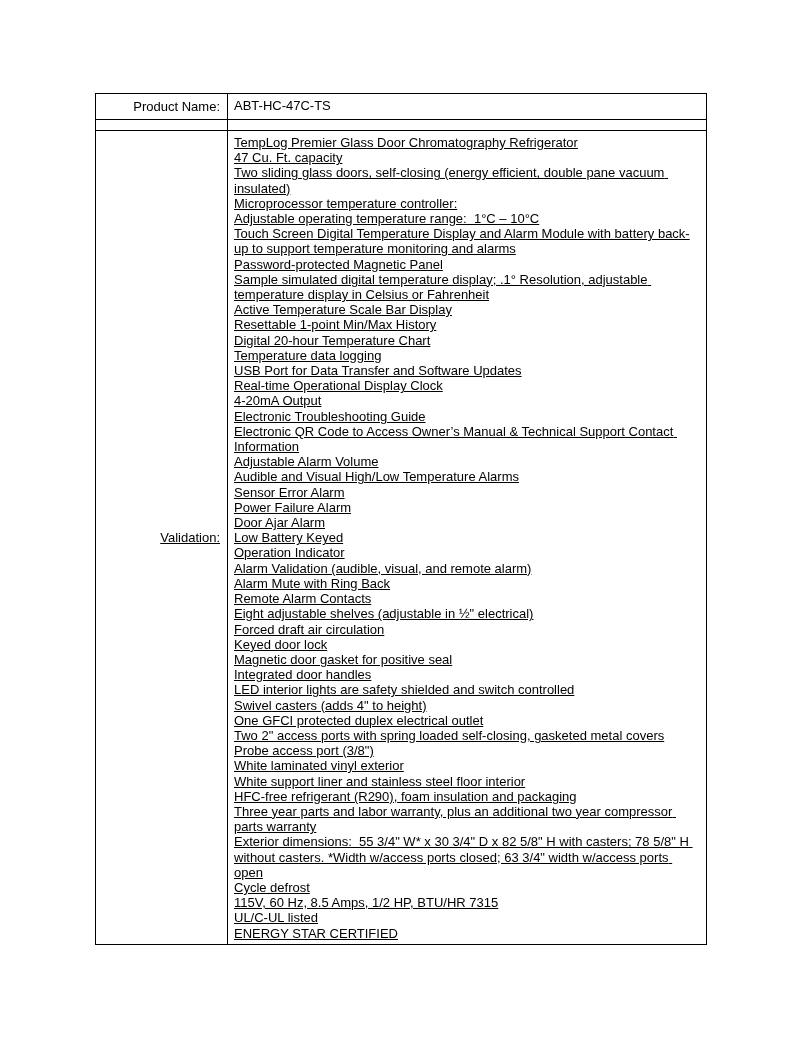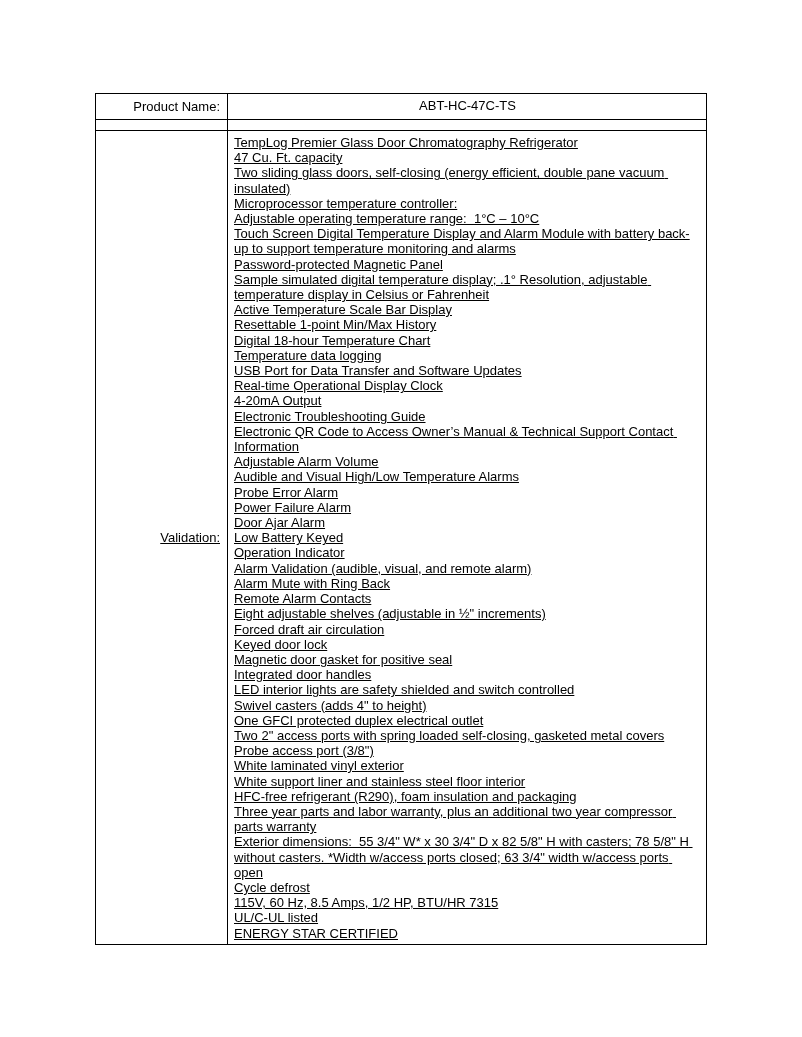--- a/index.html
+++ b/index.html
@@ -38,21 +38,20 @@
     font-size: 14px;
   }
   .value-cell {
     padding: 2px 5px 3px 6px;
   }
   .name-row td {
     height: 20px;
   }
   .name-value {
     font-size: 14px;
-    text-align: center;
   }
   .spacer-row td {
     height: 10px;
     padding: 0;
   }
   .top {
     vertical-align: top;
     text-decoration: underline;
   }
   .desc-cell {
@@ -83,38 +82,38 @@
             <div class="desc-line">TempLog Premier Glass Door Chromatography Refrigerator</div>
             <div class="desc-line">47 Cu. Ft. capacity</div>
             <div class="desc-line">Two sliding glass doors, self-closing (energy efficient, double pane vacuum insulated)</div>
             <div class="desc-line">Microprocessor temperature controller:</div>
             <div class="desc-line">Adjustable operating temperature range:  1°C – 10°C</div>
             <div class="desc-line">Touch Screen Digital Temperature Display and Alarm Module with battery back-up to support temperature monitoring and alarms</div>
             <div class="desc-line">Password-protected Magnetic Panel</div>
             <div class="desc-line">Sample simulated digital temperature display; .1° Resolution, adjustable temperature display in Celsius or Fahrenheit</div>
             <div class="desc-line">Active Temperature Scale Bar Display</div>
             <div class="desc-line">Resettable 1-point Min/Max History</div>
-            <div class="desc-line">Digital 18-hour Temperature Chart</div>
+            <div class="desc-line">Digital 20-hour Temperature Chart</div>
             <div class="desc-line">Temperature data logging</div>
             <div class="desc-line">USB Port for Data Transfer and Software Updates</div>
             <div class="desc-line">Real-time Operational Display Clock</div>
             <div class="desc-line">4-20mA Output</div>
             <div class="desc-line">Electronic Troubleshooting Guide</div>
             <div class="desc-line">Electronic QR Code to Access Owner’s Manual &amp; Technical Support Contact Information</div>
             <div class="desc-line">Adjustable Alarm Volume</div>
             <div class="desc-line">Audible and Visual High/Low Temperature Alarms</div>
-            <div class="desc-line">Probe Error Alarm</div>
+            <div class="desc-line">Sensor Error Alarm</div>
             <div class="desc-line">Power Failure Alarm</div>
             <div class="desc-line">Door Ajar Alarm</div>
             <div class="desc-line">Low Battery Keyed</div>
             <div class="desc-line">Operation Indicator</div>
             <div class="desc-line">Alarm Validation (audible, visual, and remote alarm)</div>
             <div class="desc-line">Alarm Mute with Ring Back</div>
             <div class="desc-line">Remote Alarm Contacts</div>
-            <div class="desc-line">Eight adjustable shelves (adjustable in ½" increments)</div>
+            <div class="desc-line">Eight adjustable shelves (adjustable in ½" electrical)</div>
             <div class="desc-line">Forced draft air circulation</div>
             <div class="desc-line">Keyed door lock</div>
             <div class="desc-line">Magnetic door gasket for positive seal</div>
             <div class="desc-line">Integrated door handles</div>
             <div class="desc-line">LED interior lights are safety shielded and switch controlled</div>
             <div class="desc-line">Swivel casters (adds 4" to height)</div>
             <div class="desc-line">One GFCI protected duplex electrical outlet</div>
             <div class="desc-line">Two 2" access ports with spring loaded self-closing, gasketed metal covers</div>
             <div class="desc-line">Probe access port (3/8")</div>
             <div class="desc-line">White laminated vinyl exterior</div>

